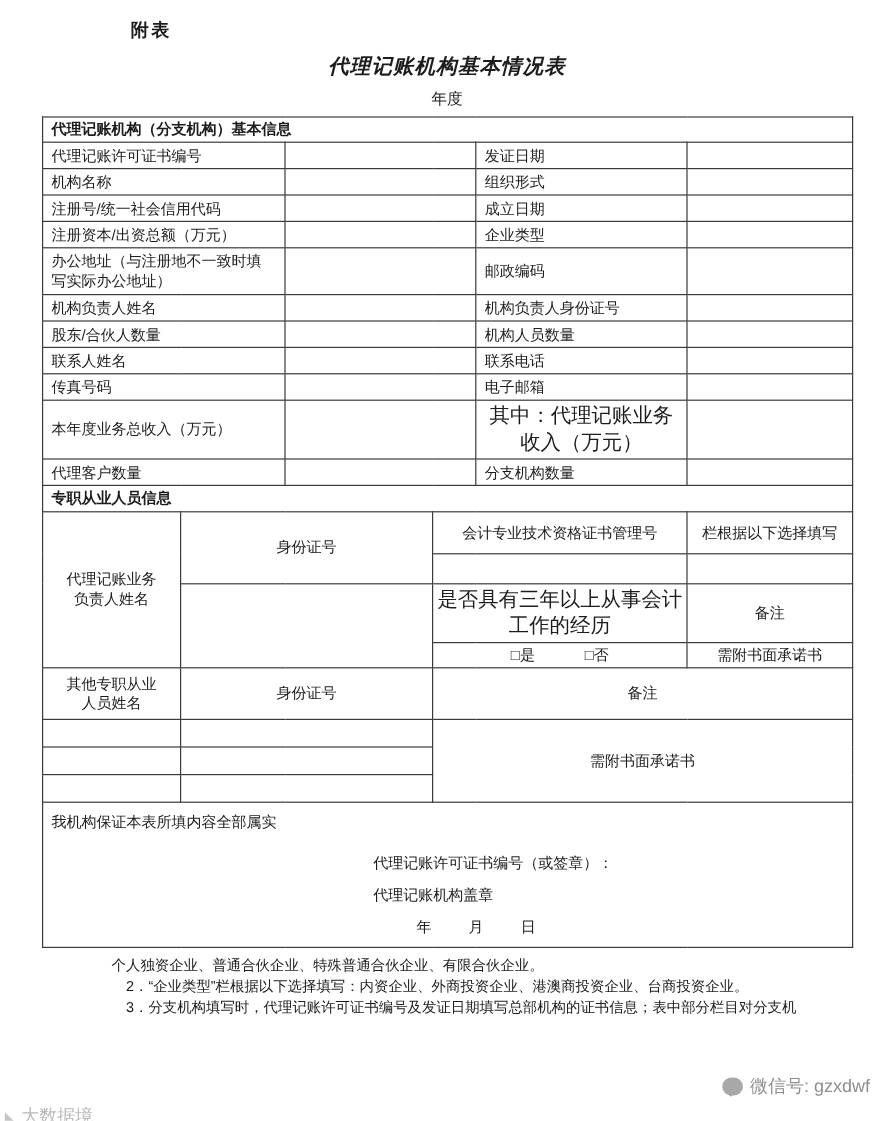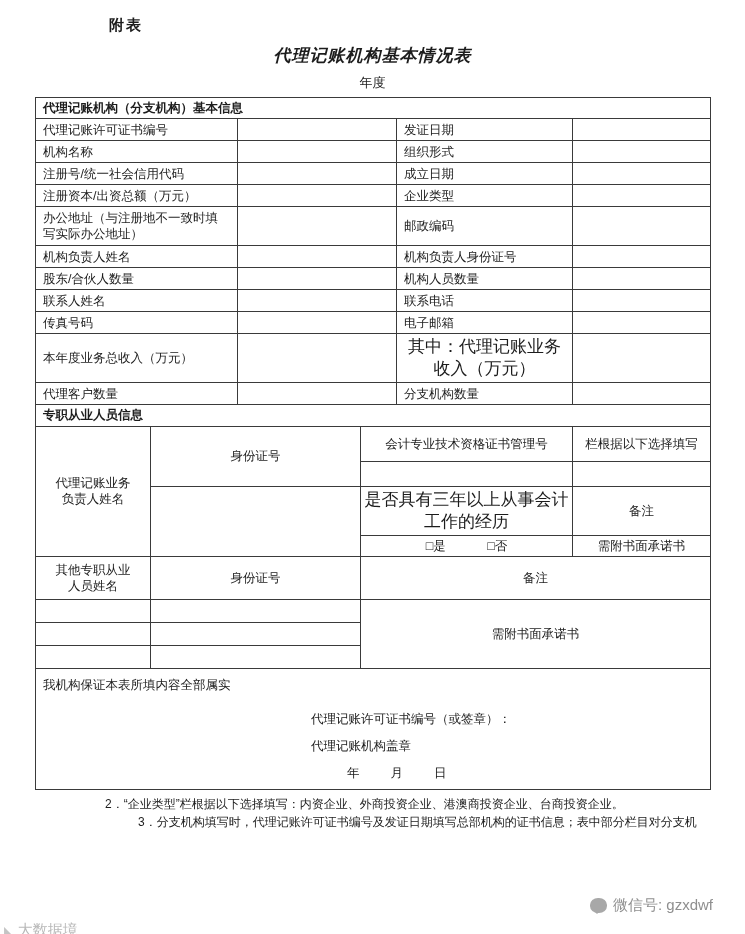--- a/index.html
+++ b/index.html
@@ -38,25 +38,25 @@
   .chk2 { margin-left: 38px; }
 
   td.decl-cell { height: 92px; vertical-align: top; padding-top: 8px; }
   .decl-block { margin-left: 268px; margin-top: 13px; line-height: 27px; }
   .decl-date  { margin-left: 36px; letter-spacing: 2px; }
 
   .notes { margin-top: 6px; font-size: 12px; line-height: 17.5px; white-space: nowrap; }
   .nl1 { margin-left: 30px; }
   .nl2 { margin-left: 58px; }
   .nl3 { margin-left: 70px; }
-  .nl4 { margin-left: 103px; }
+  .nl4 { margin-left: 70px; }
   .nl5 { margin-left: 60px; }
 
   .footer-wechat {
-    position: absolute; right: 32px; top: 896px;
+    position: absolute; right: 20px; top: 896px;
     display: flex; align-items: center; gap: 6px;
     color: #8f8f8f; font-size: 15px; background: #fff; padding-left: 4px;
   }
   .wechat-icon { width: 17px; height: 15px; background: #a8a8a8; border-radius: 8px / 7px; position: relative; display: inline-block; }
   .wechat-icon::after {
     content: ""; position: absolute; left: 3px; bottom: -5px;
     border: 4px solid transparent; border-top-color: #a8a8a8;
   }
 
   .watermark {
@@ -213,20 +213,21 @@
           <div>代理记账机构盖章</div>
           <div class="decl-date">年　　月　　日</div>
         </div>
       </td>
     </tr>
 
     </tbody>
   </table>
 
   <div class="notes">
+    <div class="nl2">个人独资企业、普通合伙企业、特殊普通合伙企业、有限合伙企业。</div>
     <div class="nl3">2．“企业类型”栏根据以下选择填写：内资企业、外商投资企业、港澳商投资企业、台商投资企业。</div>
     <div class="nl4">3．分支机构填写时，代理记账许可证书编号及发证日期填写总部机构的证书信息；表中部分栏目对分支机</div>
   </div>
 
 </div>
 
 <div class="footer-wechat">
   <span class="wechat-icon"></span>
   <span>微信号: gzxdwf</span>
 </div>

